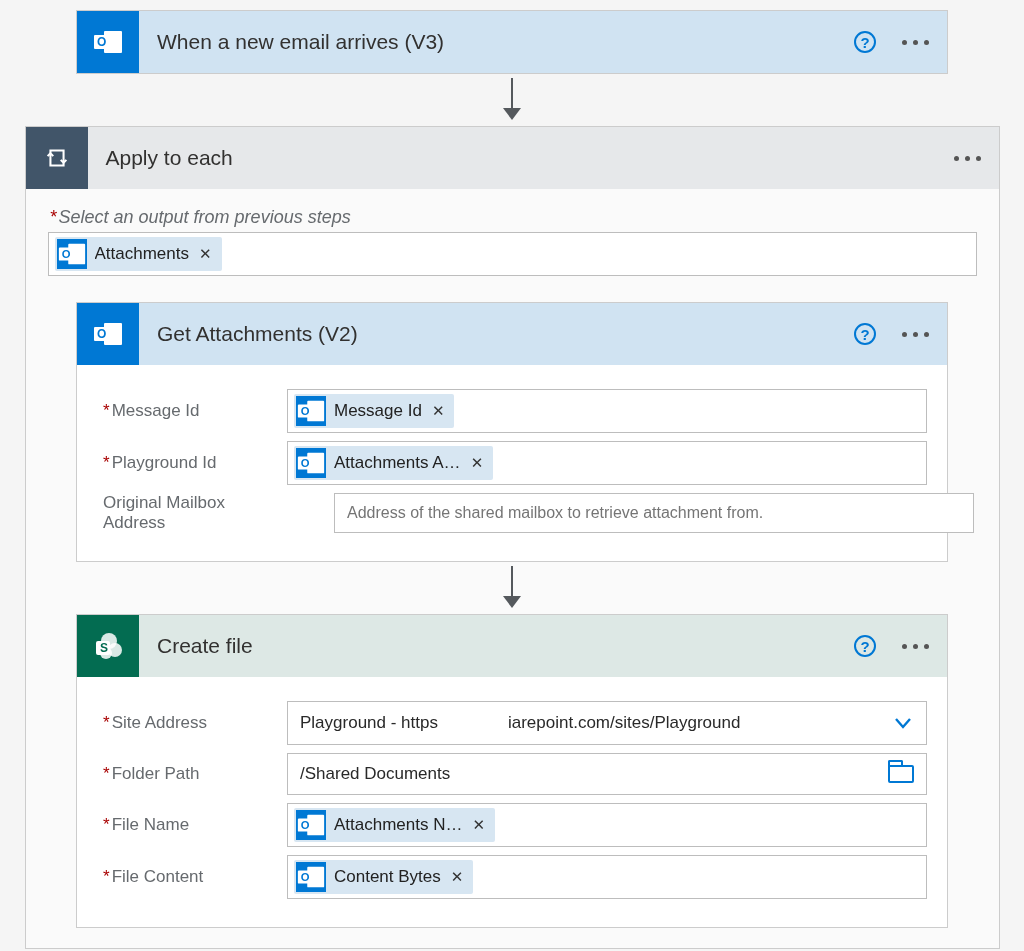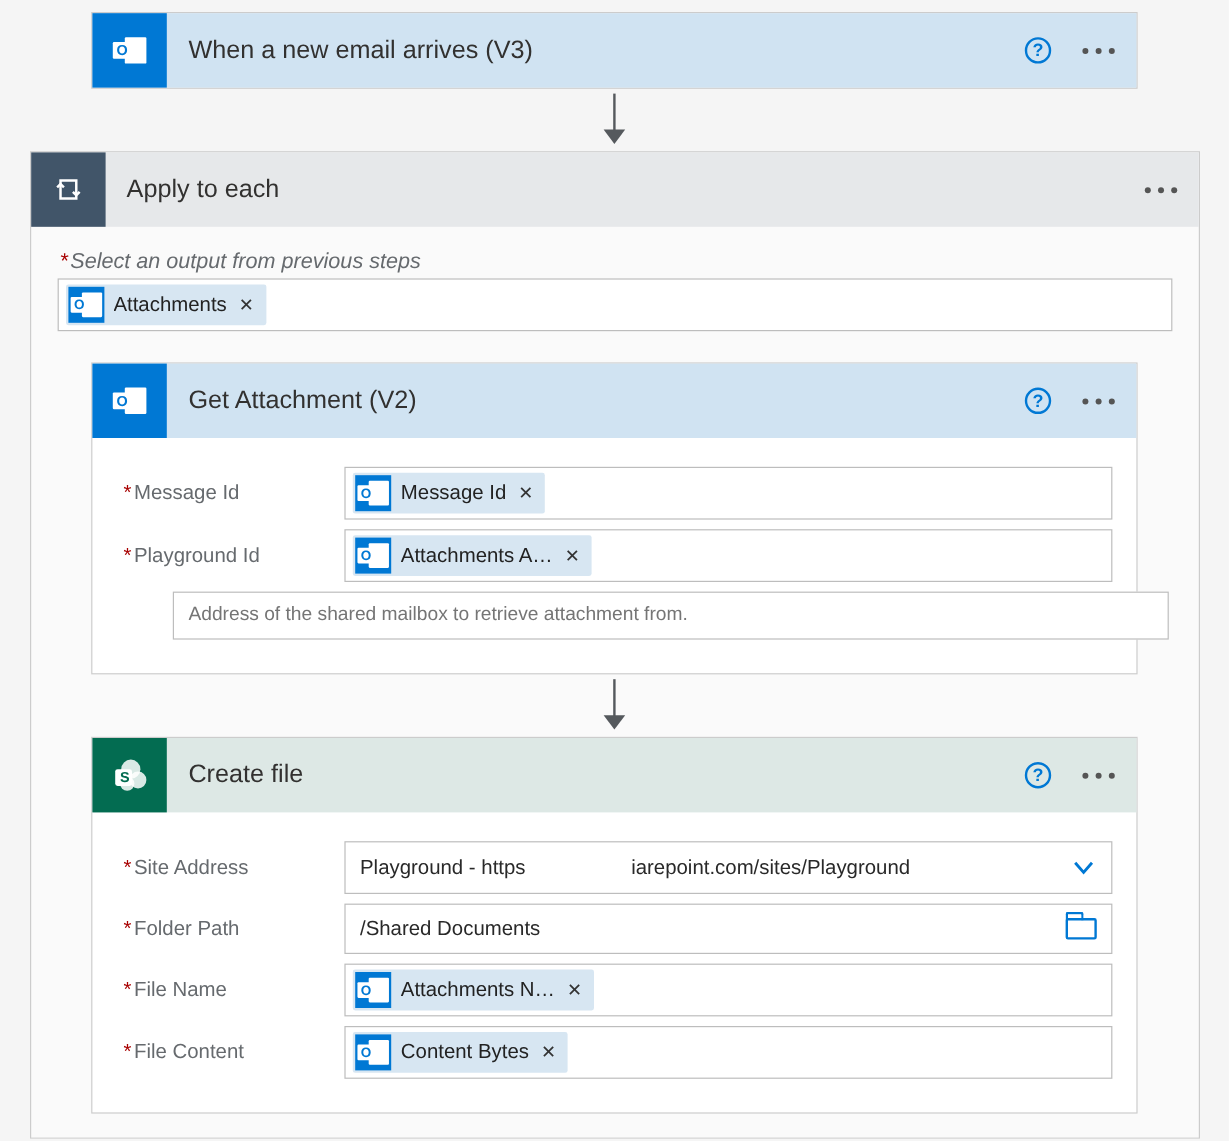--- a/index.html
+++ b/index.html
@@ -243,21 +243,21 @@
               <svg class="og" viewBox="0 0 32 28">
                 <rect class="cal" x="12" y="3" width="18" height="22" rx="1"></rect>
                 <rect class="sq" x="14" y="6" width="5" height="5"></rect>
                 <rect class="sq" x="21" y="6" width="5" height="5"></rect>
                 <rect class="sq" x="14" y="13" width="5" height="5"></rect>
                 <rect class="sq" x="21" y="13" width="5" height="5"></rect>
                 <rect class="o" x="2" y="7" width="14" height="14" rx="1"></rect>
                 <text x="5" y="18">O</text>
               </svg>
             </div>
-            <div class="hdr-title">Get Attachment (V2)</div>
+            <div class="hdr-title">Get Attachments (V2)</div>
             <div class="hdr-actions">
               <div class="help-icon">?</div>
               <div class="dots">
                   <span></span>
                   <span></span>
                   <span></span>
                 </div>
             </div>
           </div>
           <div class="card-body">
@@ -291,20 +291,21 @@
                         <text x="5" y="18">O</text>
                       </svg>
                     </span>
                     <span class="ttxt">Attachments A…</span>
                     <span class="tdel">✕</span>
                   </span>
                 </div>
               </div>
             </div>
             <div class="form-row">
+              <div class="lbl">Original Mailbox Address</div>
               <div class="val">
                 <input class="plain" placeholder="Address of the shared mailbox to retrieve attachment from." style="">
               </div>
             </div>
           </div>
         </div>
 
         <div class="arrow"></div>
 
         <div class="card">
@@ -326,21 +327,21 @@
                   <span></span>
                   <span></span>
                 </div>
             </div>
           </div>
           <div class="card-body">
             <div class="form-row">
               <div class="lbl req">Site Address</div>
               <div class="val">
                 <div class="select-like">
-                  <span style="display:flex; gap:88px;">
+                  <span style="display:flex; gap:70px;">
                     <span>Playground - https</span>
                     <span>iarepoint.com/sites/Playground</span>
                   </span>
                   <span class="chevron">
                     <svg viewBox="0 0 20 20" width="20" height="20">
                         <path d="M3 6 L10 14 L17 6" fill="none" stroke="currentColor" stroke-width="2.4"></path>
                       </svg>
                   </span>
                 </div>
               </div>

